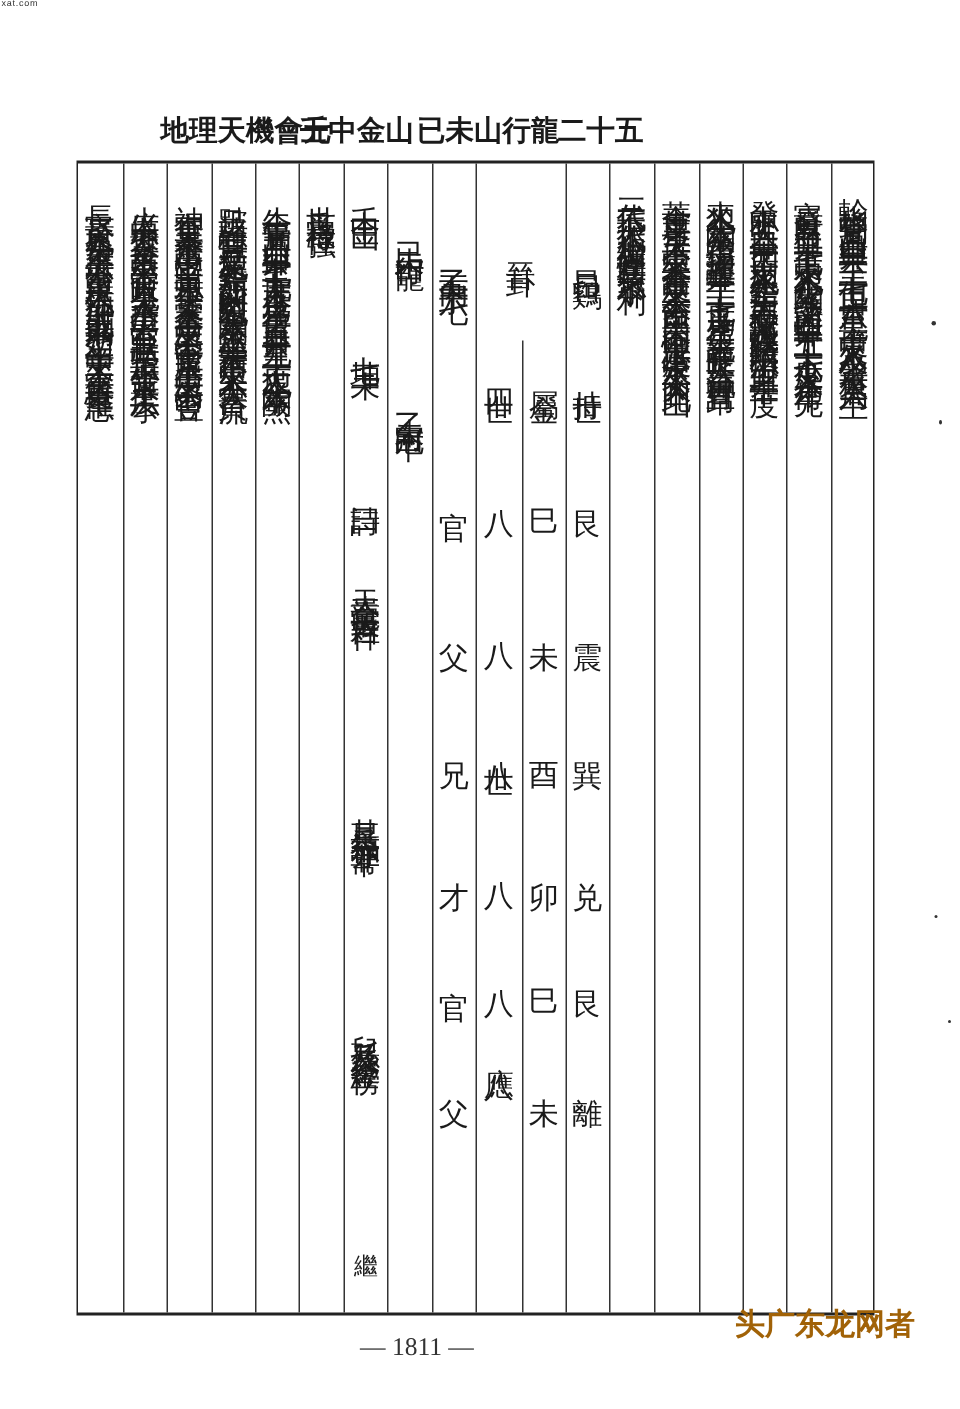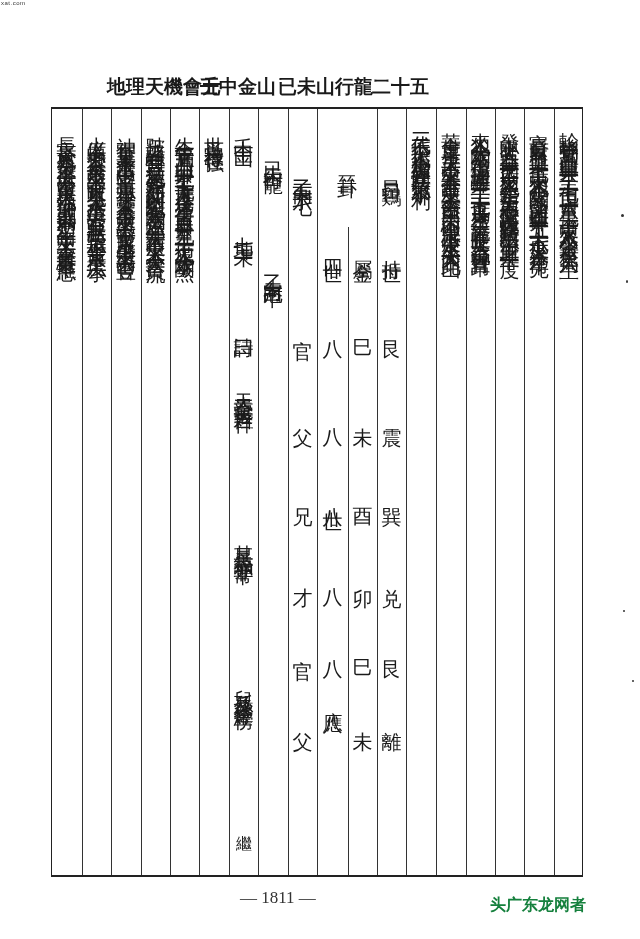--- a/index.html
+++ b/index.html
@@ -18,21 +18,21 @@
                 border-top: 2px solid #222; border-bottom: 2px solid #222;
                 border-left: 1px solid #222; border-right: 1px solid #222; box-sizing: border-box; }
   .col { position: absolute; top: 0; bottom: 0; border-left: 1px solid #333; box-sizing: border-box; }
   .col.first { border-left: none; }
   .vtext { position: absolute; writing-mode: vertical-rl; text-orientation: upright;
            font-size: 20px; line-height: 1; letter-spacing: 3.4px; white-space: nowrap; }
   .vtext.center { left: 50%; transform: translateX(-50%); }
   .subline { position: absolute; top: 118px; bottom: 0; left: 30px; border-left: 1px solid #333; }
   .folio { position: absolute; top: 888px; left: 240px; font-size: 17px; color: #333;
            font-family: "Liberation Serif", serif; }
-  .watermark { position: absolute; top: 895px; left: 490px; font-size: 16px; color: #15803d;
+  .watermark { position: absolute; top: 869px; left: 490px; font-size: 20px; color: #a16207;
                font-family: "DejaVu Sans", sans-serif; font-weight: bold; }
   .speck { position: absolute; width: 3px; height: 3px; border-radius: 50%; background: #333; }
 </style>
 </head>
 <body>
 
 <div class="corner-mark">xat.com</div>
 
 <div class="running-head">
   <span class="rh-book">地理天機會元</span>

